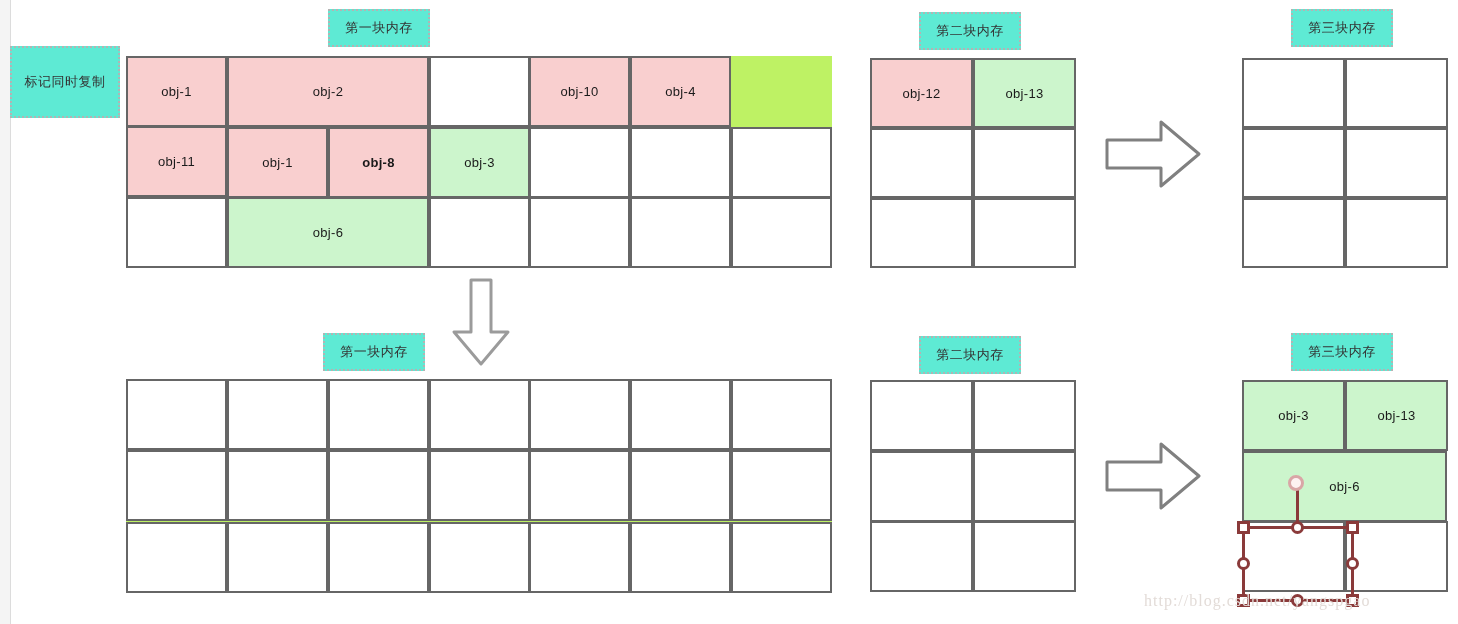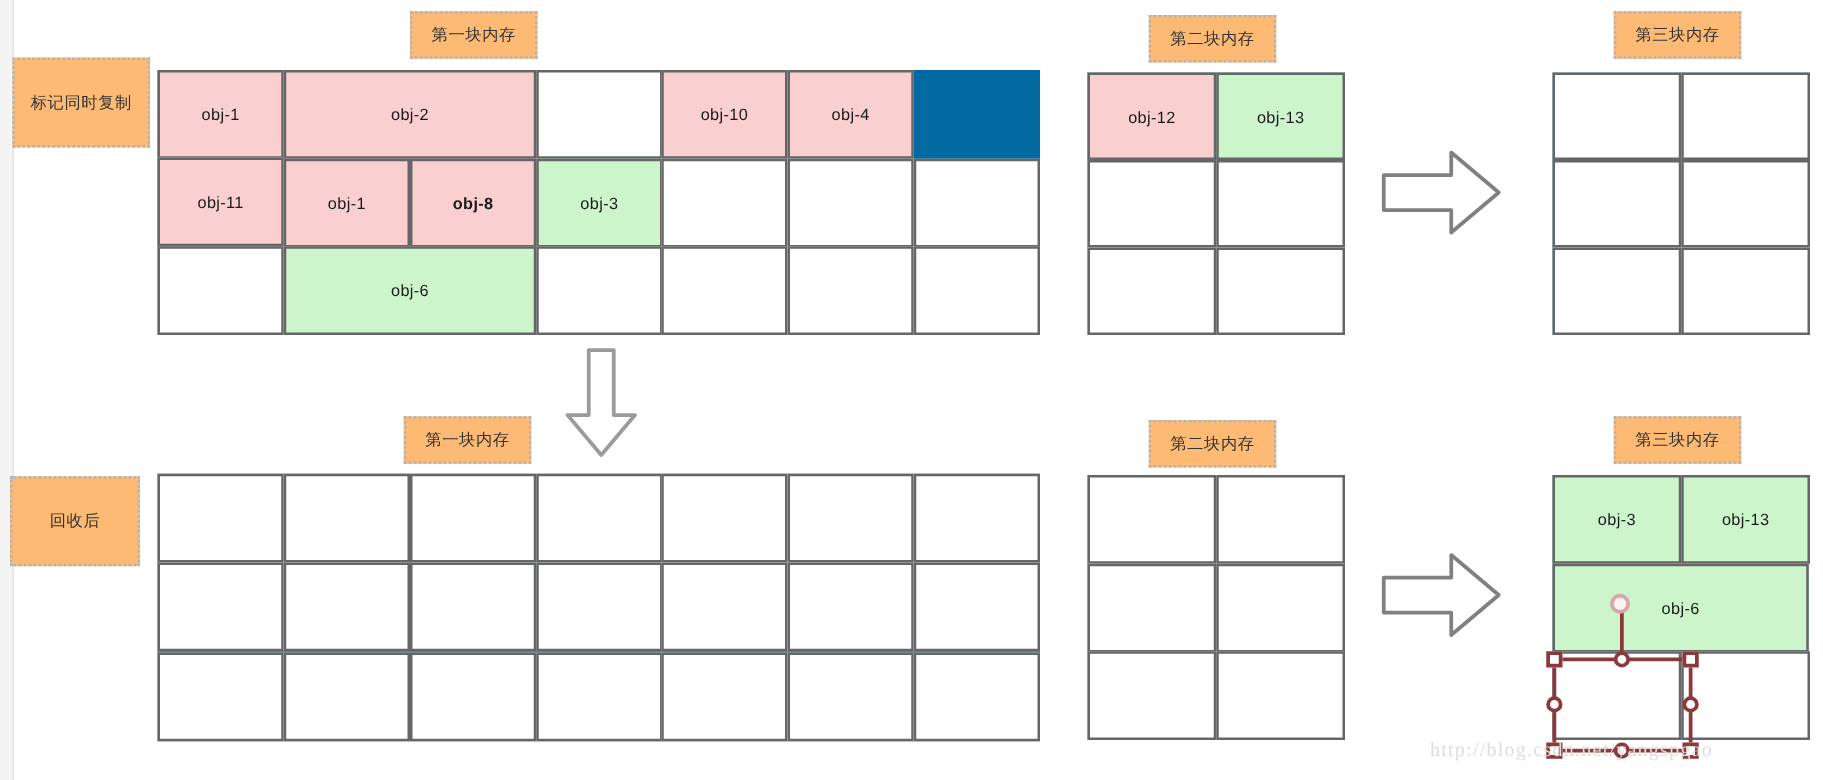--- a/index.html
+++ b/index.html
@@ -26,34 +26,34 @@
     position: absolute;
     left: 10px; top: 0;
     width: 1px; height: 624px;
     background: #dcdcdc;
   }
 
   
   .caption {
     position: absolute;
     border: 2px dotted #b3b3b3;
-    background: #fdba74;
+    background: #5eead4;
     display: flex;
     align-items: center;
     justify-content: center;
     color: #333333;
     font-size: 13px;
     letter-spacing: 0.5px;
     white-space: nowrap;
   }
 
   
   .grid {
     position: absolute;
-    background: #0369a1;
+    background: #bef264;
   }
   .cell {
     position: absolute;
     border: 2px solid #666666;
     background: #ffffff;
     display: flex;
     align-items: center;
     justify-content: center;
     font-size: 13px;
     color: #1a1a1a;
@@ -115,21 +115,20 @@
   <div class="gutter-rule"></div>
 
   <div class="caption" style="left:10px; top:46px; width:110px; height:72px;">标记同时复制</div>
 
   <div class="caption" style="left:328px; top:9px; width:102px; height:38px;">第一块内存</div>
 
   <div class="caption" style="left:919px; top:12px; width:102px; height:38px;">第二块内存</div>
 
   <div class="caption" style="left:1291px; top:9px; width:102px; height:38px;">第三块内存</div>
 
-  <div class="caption" style="left:8px; top:381px; width:104px; height:72px;">回收后</div>
 
   <div class="caption" style="left:323px; top:333px; width:102px; height:38px;">第一块内存</div>
 
   <div class="caption" style="left:919px; top:336px; width:102px; height:38px;">第二块内存</div>
 
   <div class="caption" style="left:1291px; top:333px; width:102px; height:38px;">第三块内存</div>
 
   <div class="grid" id="g-mem1-before" style="left:126px; top:56px; width:706px; height:212px;">
       <div class="cell pink" style="left: 0px; top: 0px; width: 101px; height: 71px;">
         <span>obj-1</span>

